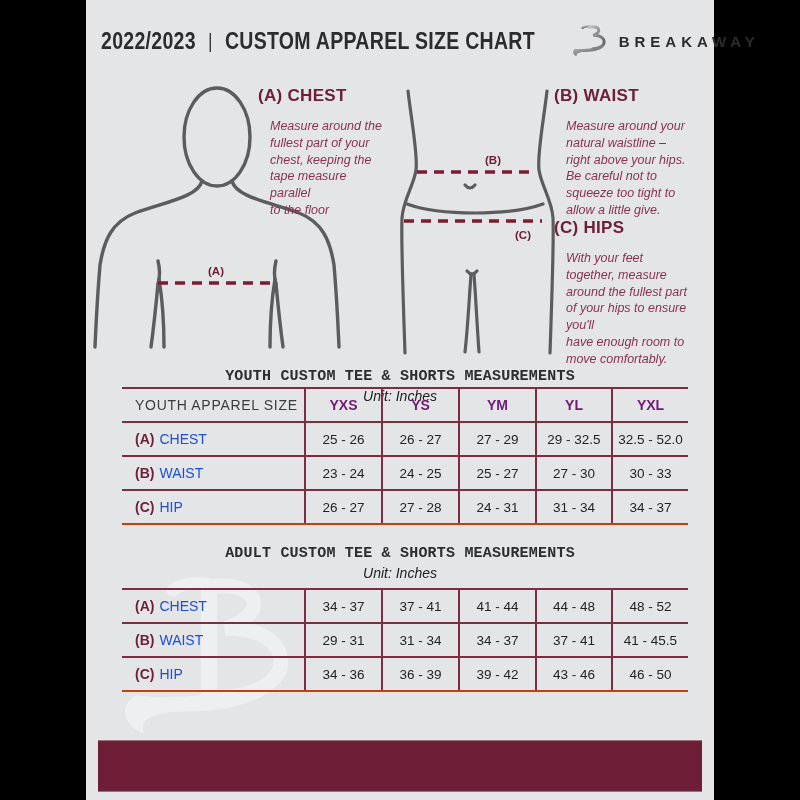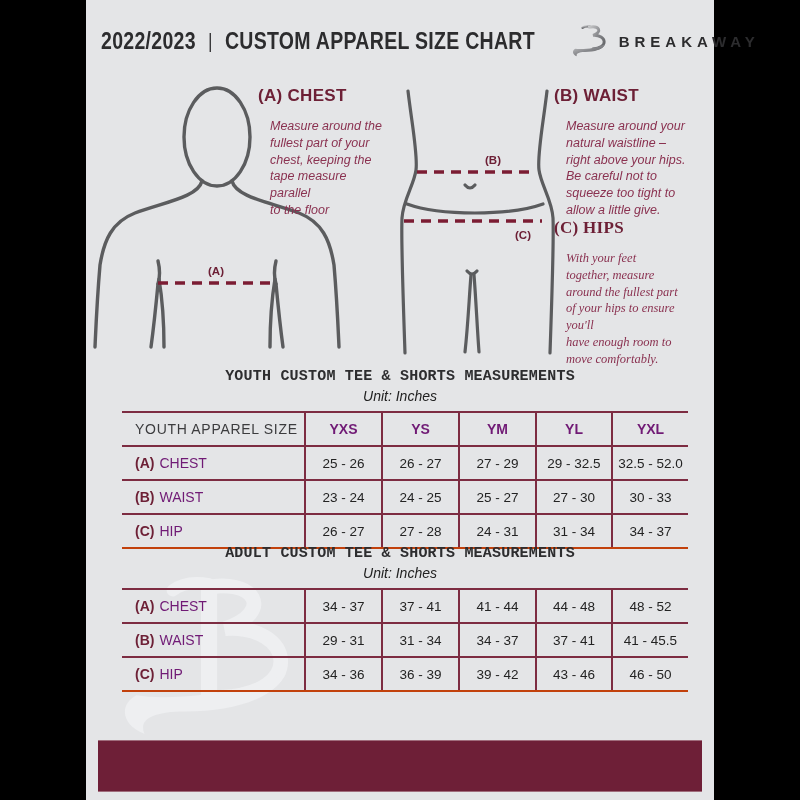--- a/index.html
+++ b/index.html
@@ -37,21 +37,21 @@
 
   
   .fig { position:absolute; z-index:2; }
   .fig1 { left:4px;   top:85px; }
   .fig2 { left:309px; top:85px; }
 
   
   .instr { position:absolute; z-index:2; }
   .instr-chest { left:172px; top:86px;  width:138px; }
   .instr-waist { left:468px; top:86px;  width:156px; }
-  .instr-hips  { left:468px; top:218px; width:180px;font-family:Liberation Serif, serif; }
+  .instr-hips  { left:468px; top:218px; width:180px; }
   .instr h3 {
     margin:0 0 9px 0; font-size:17px; font-weight:bold;
     color:#6d2036; letter-spacing:0.3px;
   }
   .instr p {
     margin:12px; font-style:italic; font-size:12.5px; line-height:1.34;
     color:#8a3150; white-space:pre-line;
   }
 
   
@@ -64,36 +64,36 @@
     font-style:italic; font-size:14px; color:#222222;
   }
   .yt-title { top:368px; } .yt-unit { top:388px; }
   .ad-title { top:545px; } .ad-unit { top:565px; }
 
   
   table.size {
     position:absolute; left:36px; width:566px; z-index:2;
     border-collapse:collapse; table-layout:fixed;
   }
-  .yt-table { top:411px; }
+  .yt-table { top:387px; }
   .ad-table { top:588px; }
   table.size td {
     height:32px; border-top:2px solid #7d2c42;
     font-size:13.5px; color:#232323; text-align:center;
     padding:0; vertical-align:middle;
   }
   table.size tr:last-child td { border-bottom:2px solid #c2410c; }
   table.size td + td { border-left:2px solid #7d2c42; }
   table.size td.lbl { text-align:left; padding-left:13px; }
   table.size tr.head td { font-weight:bold; font-size:14px; color:#701a75; }
   table.size tr.head td.lbl {
     font-weight:normal; letter-spacing:0.7px; color:#3c3c3e; font-size:14px;
   }
   .pfx { color:#6d2036; font-weight:bold; margin-right:5px; font-size:14px; }
-  .rowlab { color:#701a75; font-size:14px; }
+  .rowlab { color:#1d4ed8; font-size:14px; }
 
   
   .footer-bar {
     position:absolute; left:12px; top:740px; width:604px; height:50px;
     background:#6e1f37; z-index:3;
     border-top:1px solid rgba(255,255,255,0.35);
     border-bottom:1px solid rgba(255,255,255,0.35);
   }
 </style>
 </head>

